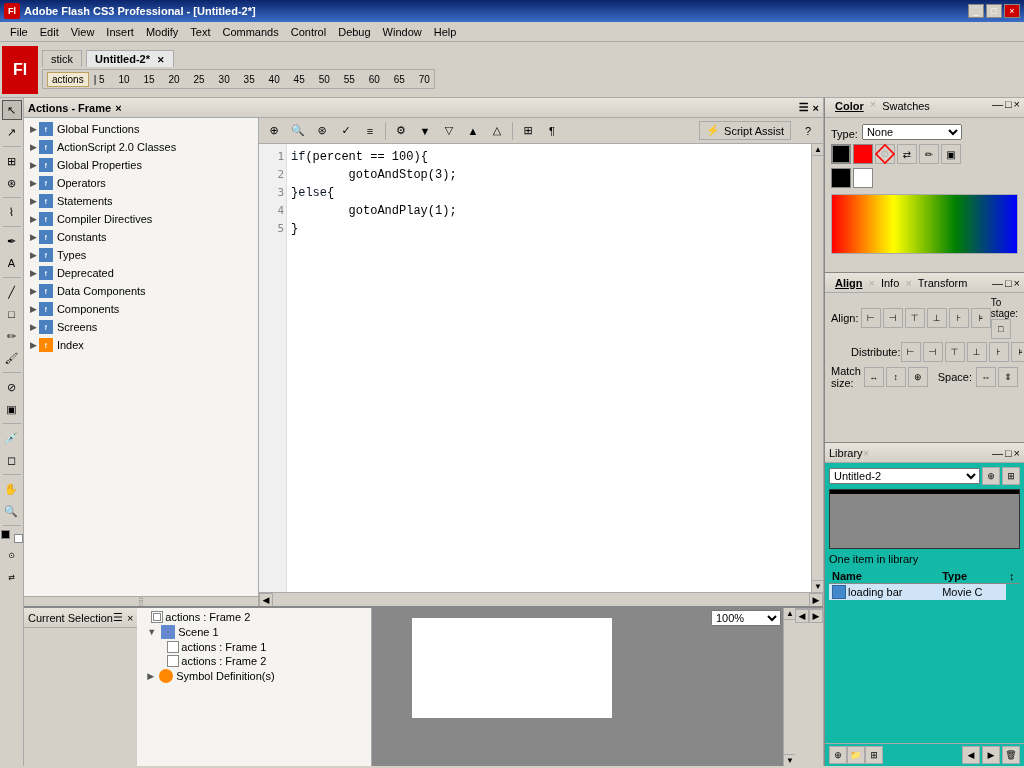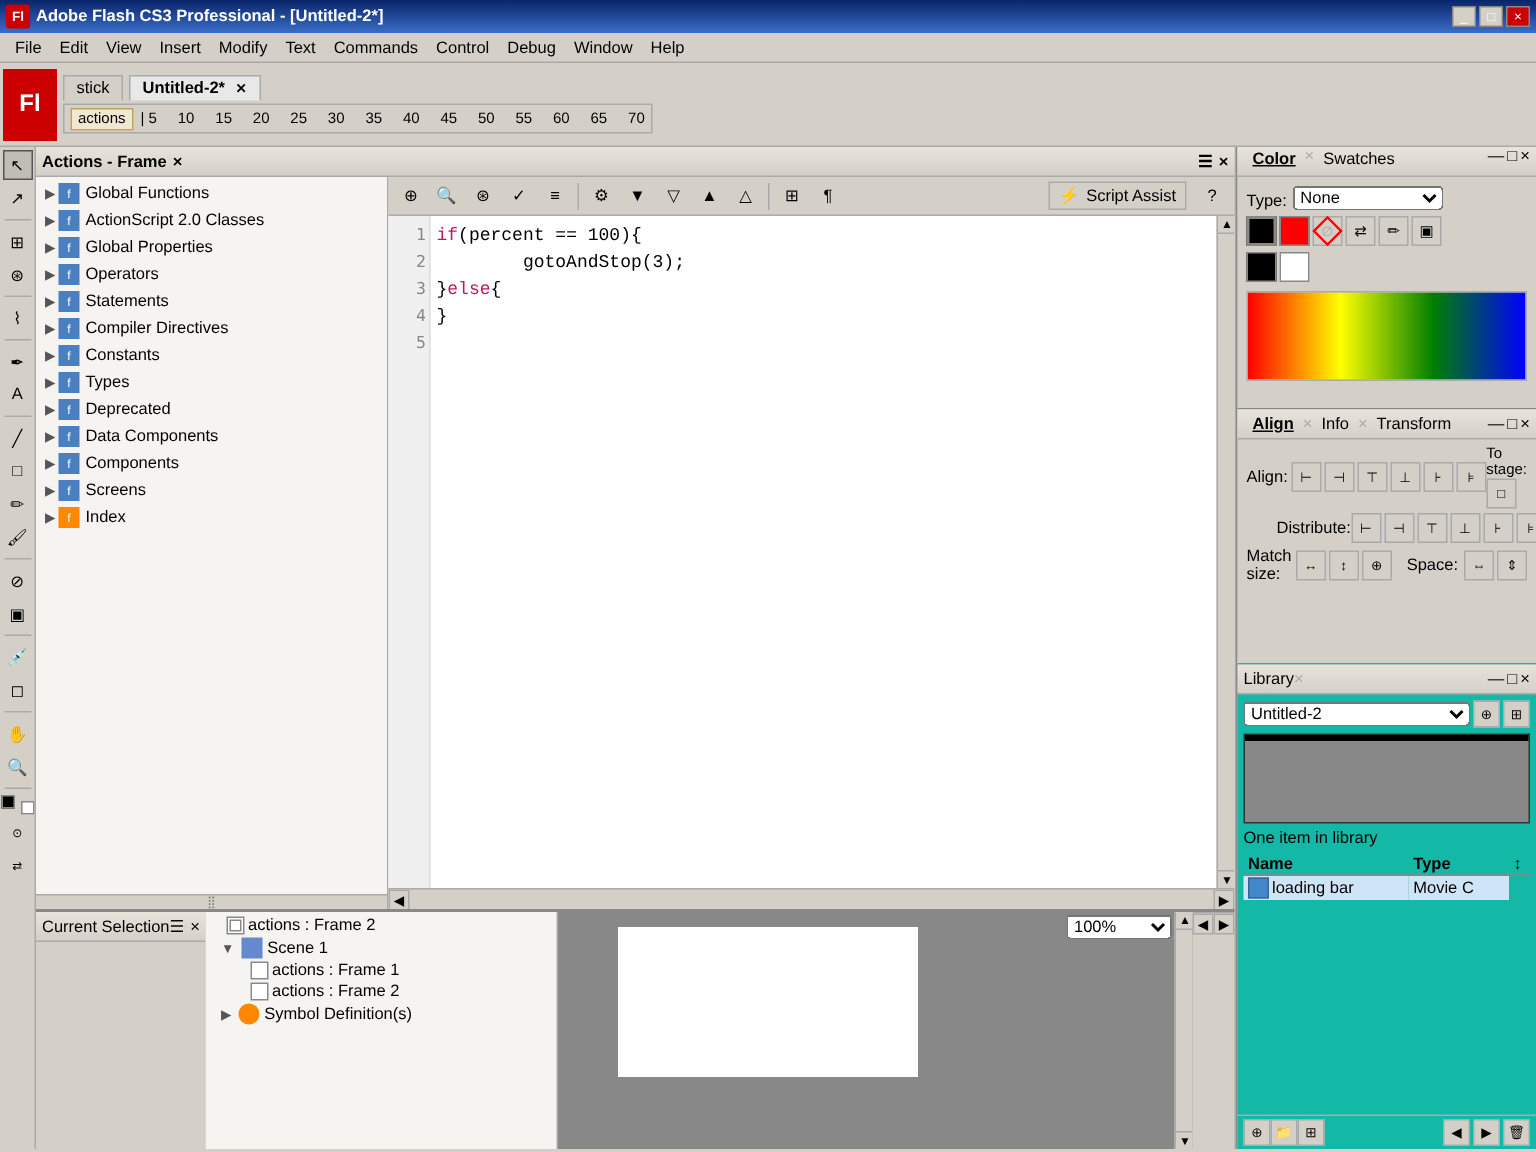--- a/index.html
+++ b/index.html
@@ -56,21 +56,21 @@
     #code-area { display: flex; flex-direction: column; flex: 1; }
     #code-toolbar { background: #d4d0c8; border-bottom: 1px solid #aaa; height: 26px; display: flex; align-items: center; padding: 0 4px; gap: 2px; }
     .code-tool-btn { width: 22px; height: 20px; background: #d4d0c8; border: 1px solid transparent; display: flex; align-items: center; justify-content: center; font-size: 11px; cursor: pointer; }
     .code-separator { width: 1px; height: 18px; background: #aaa; margin: 0 2px; }
     #script-assist-btn { margin-left: auto; font-size: 11px; padding: 2px 6px; background: #d4d0c8; border: 1px solid #aaa; cursor: pointer; display: flex; align-items: center; gap: 4px; }
 
     #code-editor { display: flex; flex: 1; background: white; overflow: hidden; }
     #line-numbers { width: 28px; background: #f0f0f0; border-right: 1px solid #ddd; padding: 4px 2px; font-size: 11px; font-family: monospace; color: #888; text-align: right; line-height: 18px; }
     #code-content { flex: 1; padding: 4px; font-size: 12px; font-family: 'Courier New', monospace; line-height: 18px; overflow: auto; }
     .code-line { white-space: pre; }
-    .kw { color: #be185d; text-align: center; }
+    .kw { color: #0f172a; text-align: center; }
 
     
     #bottom-panel { height: 180px; border-top: 1px solid #aaa; display: flex; flex-direction: row; }
     #bottom-panel-header { background: linear-gradient(to bottom, #e8e4dc, #d4d0c8); border-bottom: 1px solid #aaa; height: 20px; display: flex; align-items: center; padding: 0 4px; font-size: 11px; }
     #bottom-panel-content { display: flex; flex: 1; overflow: hidden; }
     #selection-tree { width: 235px; border-right: 1px solid #aaa; background: #f5f4f0; padding: 4px; font-size: 11px; overflow-y: auto; }
     .tree-item { display: flex; align-items: center; padding: 1px 0; cursor: pointer; }
     .tree-indent { width: 12px; flex-shrink: 0; }
     .tree-frame-icon { width: 12px; height: 12px; background: white; border: 1px solid #888; display: flex; align-items: center; justify-content: center; }
     .tree-scene-icon { width: 14px; height: 14px; background: #6688cc; }
@@ -336,20 +336,21 @@
               <div>1</div>
               <div>2</div>
               <div>3</div>
               <div>4</div>
               <div>5</div>
             </div>
             <div id="code-content">
               <div class="code-line"><span class="kw">if</span>(percent == 100){</div>
               <div class="code-line">        gotoAndStop(3);</div>
               <div class="code-line">}<span class="kw">else</span>{</div>
+              <div class="code-line">        gotoAndPlay(1);</div>
               <div class="code-line">}</div>
             </div>
 
             <div style="width:12px;background:#d4d0c8;border-left:1px solid #aaa;display:flex;flex-direction:column;">
               <div style="width:12px;height:12px;background:#d4d0c8;border-bottom:1px solid #aaa;display:flex;align-items:center;justify-content:center;font-size:8px;">▲</div>
               <div style="flex:1;"></div>
               <div style="width:12px;height:12px;background:#d4d0c8;border-top:1px solid #aaa;display:flex;align-items:center;justify-content:center;font-size:8px;">▼</div>
             </div>
           </div>
 

